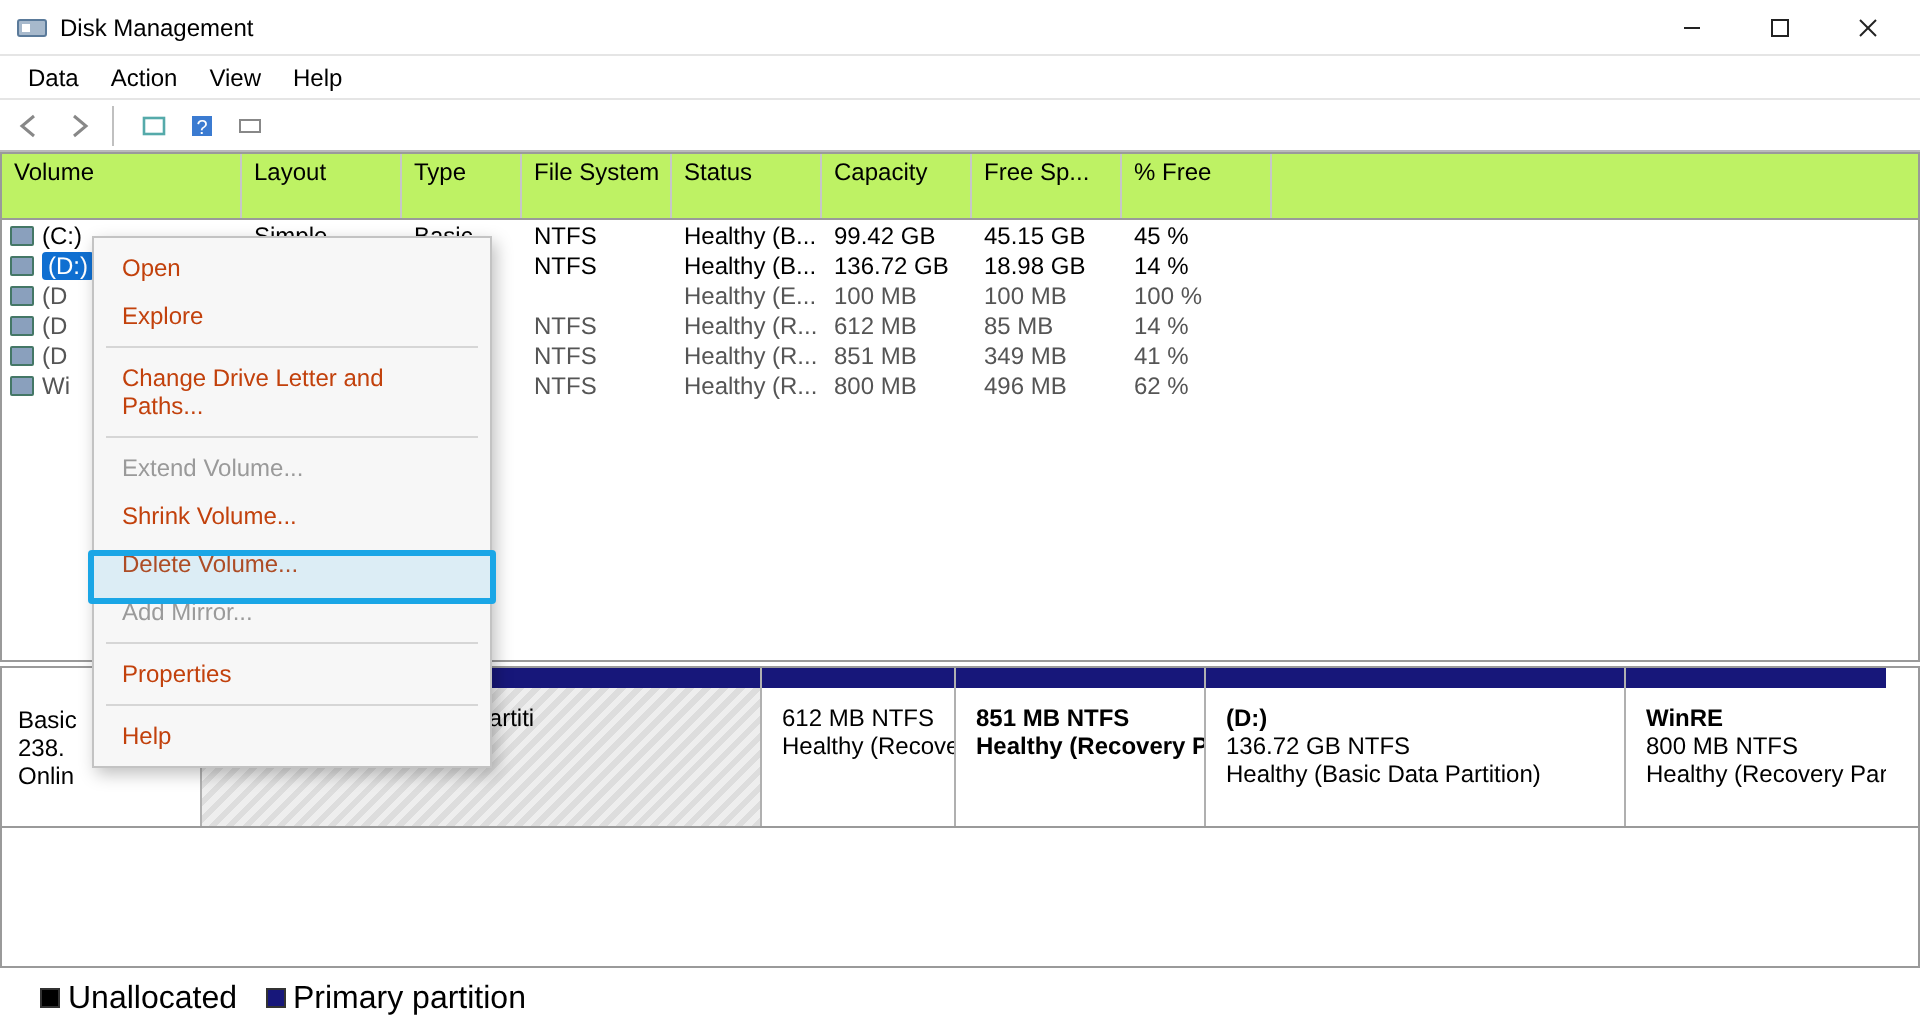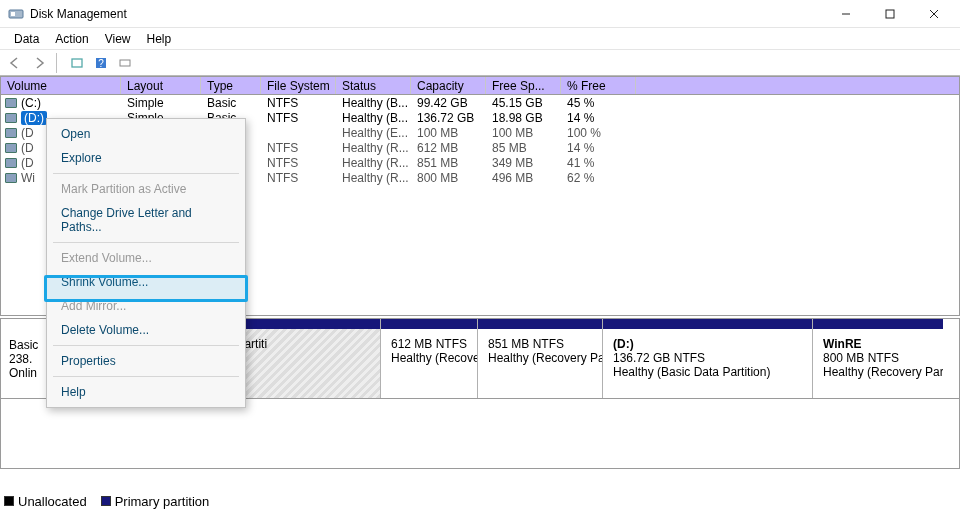--- a/index.html
+++ b/index.html
@@ -16,56 +16,56 @@
   
   .menubar { height: 22px; display: flex; align-items: center; padding: 0 6px; border-bottom: 1px solid #e5e5e5; }
   .menubar .menu-item { padding: 3px 8px; font-size: 12px; }
 
   
   .toolbar { height: 26px; display: flex; align-items: center; gap: 2px; border-bottom: 1px solid #b9b9b9; padding: 0 4px; }
   .toolbar .tb-btn { width: 22px; height: 22px; display:flex; align-items:center; justify-content:center; color:#6b6b6b; }
   .toolbar .sep { width: 4px; height: 20px; border-left: 1px solid #c0c0c0; margin: 0 4px; }
 
   
-  .vol-header { display: grid; grid-template-columns: 120px 80px 60px 75px 75px 75px 75px 75px 1fr; height: 19px; border: 1px solid #9a9a9a; border-top: 1px solid #9a9a9a; background: #c4b5fd; }
+  .vol-header { display: grid; grid-template-columns: 120px 80px 60px 75px 75px 75px 75px 75px 1fr; height: 34px; border: 1px solid #9a9a9a; border-top: 1px solid #9a9a9a; background: #bef264; }
   .vol-header .col { border-right: 1px solid #c7c7c7; padding: 2px 6px; font-size: 12px; white-space: nowrap; overflow: hidden; }
   .vol-header .col:last-child { border-right: none; }
 
   
   .vol-rows { border-left:1px solid #9a9a9a; border-right:1px solid #9a9a9a; }
   .vol-row { display: grid; grid-template-columns: 120px 80px 60px 75px 75px 75px 75px 75px 1fr; height: 15px; align-items: center; font-size: 12px; }
   .vol-row .cell { padding: 0 6px; white-space:nowrap; overflow:hidden; }
   .vol-row .vcell { display: flex; align-items: center; gap: 4px; padding-left: 4px; }
   .disk-glyph { width: 12px; height: 10px; display:inline-block; background:#8aa0bd; border:1px solid #476; border-radius:1px;}
   .vol-row.selected .vcell-name { background:#0f6fd1; color:#fff; border-radius:2px; padding:0 3px;}
   .vol-row.obscure .cell { color:#555; }
 
   .vol-filler { height: 130px; border-left:1px solid #9a9a9a; border-right:1px solid #9a9a9a; }
 
   
   .context-menu { position: absolute; left: 46px; top: 118px; width: 200px; background: #f7f7f7; border: 1px solid #c3c3c3; box-shadow: 2px 3px 8px rgba(0,0,0,0.25); padding: 3px 2px; }
-  .cm-item { padding: 5px 12px; font-size: 12px; color:#0c4a6e; }
+  .cm-item { padding: 5px 12px; font-size: 12px; color:#c2410c; }
   .cm-item.disabled { color:#9a9a9a; }
   .cm-sep { height:1px; background:#d6d6d6; margin: 3px 4px; }
   .cm-highlight { position:absolute; left:44px; top:275px; width:204px; height:27px; border:3px solid #1aa6e6; border-radius:2px; background: rgba(26,166,230,0.12); pointer-events:none; }
 
   
   .split-bar { height: 4px; background:#fff; border-top:1px solid #9a9a9a; border-bottom:1px solid #9a9a9a;}
   .disk-panel { display:flex; border:1px solid #9a9a9a; border-top:none; height: 80px; }
   .disk-label { width:100px; border-right:1px solid #b0b0b0; padding: 6px 8px; font-size:12px; display:flex; flex-direction:column; justify-content:center; }
   .disk-parts { flex:1; display:flex; }
   .part { border-right:1px solid #b0b0b0; display:flex; flex-direction:column; }
   .part:last-child { border-right:none; }
   .part .cap { height:10px; background:#17177a; }
   .part .body { flex:1; padding:8px 10px; font-size:12px; white-space:nowrap; overflow:hidden; }
   .part .body .pname { font-weight:600; }
   .part.hatched .body { background: repeating-linear-gradient(135deg, #eee, #eee 3px, #ddd 3px, #ddd 6px); }
 
   
-  .legend { position:absolute; bottom:4px; left:4px; display:flex; gap:14px; font-size:13px; align-items:center;text-align:center;}
+  .legend { position:absolute; bottom:4px; left:20px; display:flex; gap:14px; font-size:16px; align-items:center;text-align:center;}
   .swatch { width:10px; height:10px; display:inline-block; margin-right:4px; border:1px solid #333;}
   .swatch.black { background:#000; }
   .swatch.blue { background:#17177a; }
 
   .bottom-gap { height: 70px; border:1px solid #9a9a9a; border-top:none; }
 
 </style>
 </head>
 <body>
 
@@ -231,27 +231,26 @@
     <div class="cell">62 %</div>
     <div class="cell"></div>
   </div>
 </div>
 <div class="vol-filler"></div>
 
 <div class="context-menu">
   <div class="cm-item">Open</div>
   <div class="cm-item">Explore</div>
   <div class="cm-sep"></div>
-  <div class="cm-item disabled">Mark Partition as Active</div>
   <div class="cm-item">Change Drive Letter and Paths...</div>
   <div class="cm-sep"></div>
   <div class="cm-item disabled">Extend Volume...</div>
   <div class="cm-item">Shrink Volume...</div>
+  <div class="cm-item">Delete Volume...</div>
   <div class="cm-item disabled">Add Mirror...</div>
-  <div class="cm-item">Delete Volume...</div>
   <div class="cm-sep"></div>
   <div class="cm-item">Properties</div>
   <div class="cm-sep"></div>
   <div class="cm-item">Help</div>
 </div>
 <div class="cm-highlight"></div>
 
 <div class="split-bar"></div>
 <div class="disk-panel">
   <div class="disk-label">
@@ -267,21 +266,21 @@
           <div>, Page File, Basic Data Partiti</div>
         </div>
       </div>
       <div class="part" style="width: 97px;">
         <div class="cap"></div>
         <div class="body">
           <div>612 MB NTFS</div>
           <div>Healthy (Recovery Par</div>
         </div>
       </div>
-      <div class="part" style="width: 125px;">
+      <div class="part" style="width: 125px; font-weight: bold;">
         <div class="cap"></div>
         <div class="body">
           <div>851 MB NTFS</div>
           <div>Healthy (Recovery Parti</div>
         </div>
       </div>
       <div class="part" style="width: 210px;">
         <div class="cap"></div>
         <div class="body">
           <div class="pname">(D:)</div>

